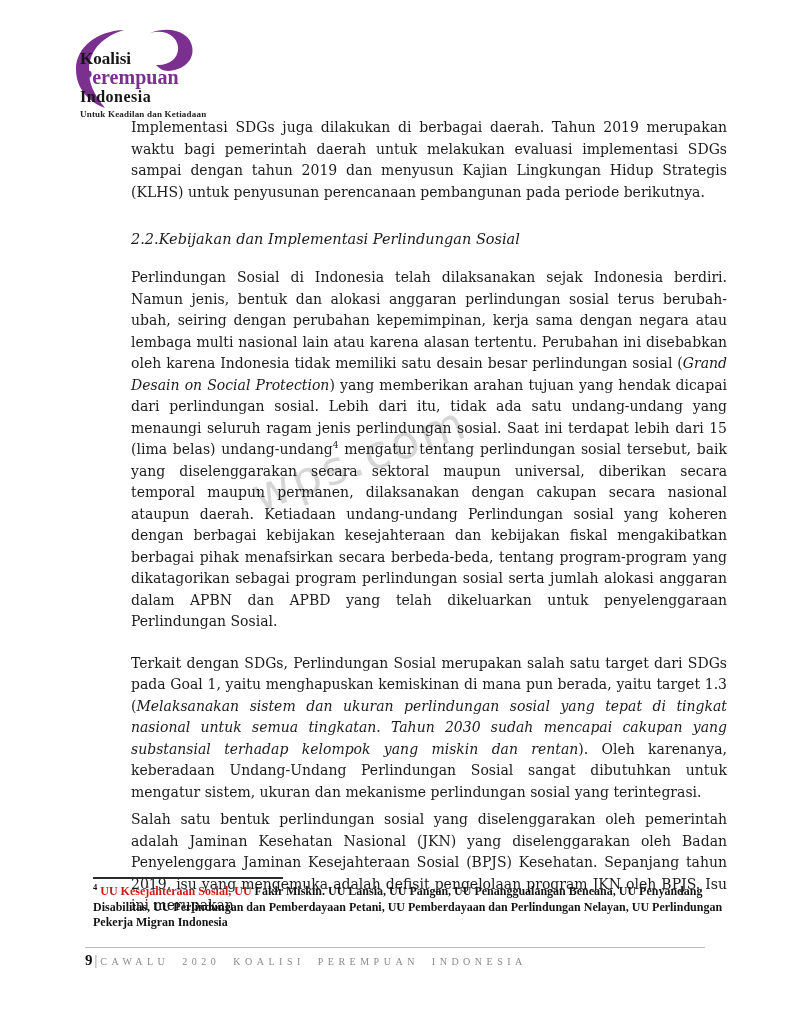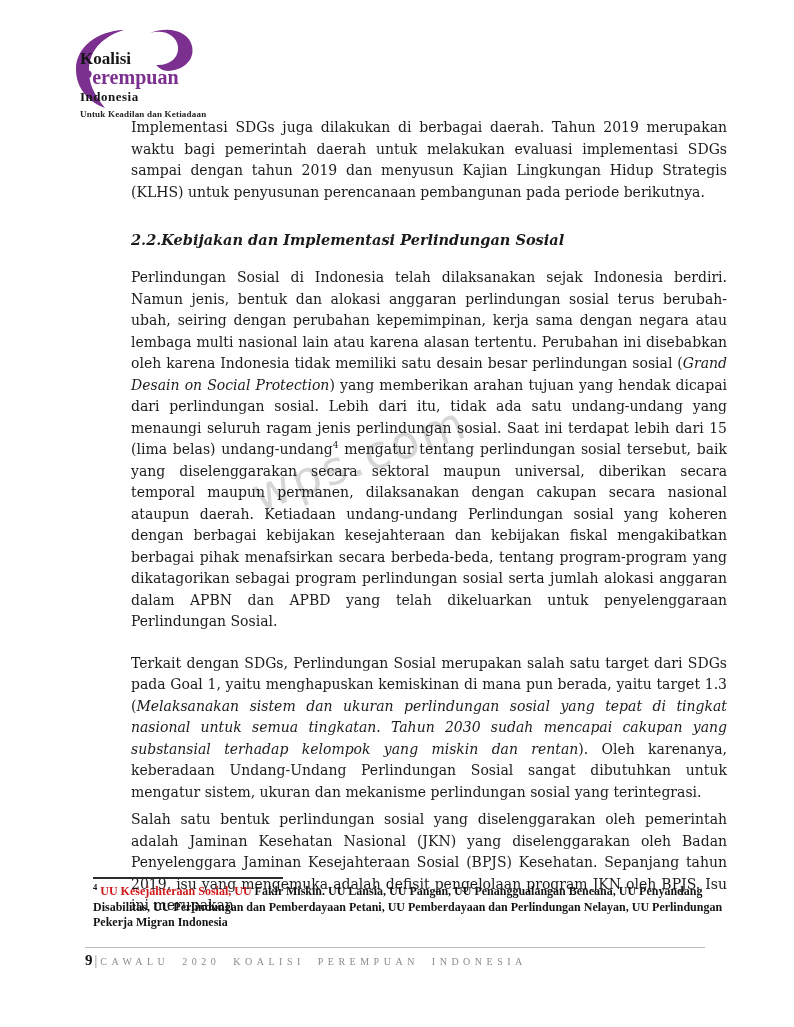--- a/index.html
+++ b/index.html
@@ -13,21 +13,21 @@
     color: #1b1b1b;
     padding-left: 32px;
   }
 
   
   .logo { position: absolute; left: 72px; top: 26px; width: 170px; height: 95px; }
   .logo svg { position: absolute; left: 0; top: 0; }
   .logo-text { position: absolute; left: 8px; top: 24px; font-family: "Liberation Serif", serif; }
   .logo-line1 { font-size: 17px; font-weight: bold; color: #151515; line-height: 17px; }
   .logo-line2 { font-size: 20px; font-weight: bold; color: #7b2f8e; line-height: 19px; margin-top: 1px; }
-  .logo-line3 { font-size: 13px; font-weight: bold; color: #151515; line-height: 19px; margin-top: 0px; letter-spacing: .5px; }
+  .logo-line3 { font-size: 16px; font-weight: bold; color: #151515; line-height: 19px; margin-top: 0px; letter-spacing: .5px; }
   .logo-tagline { font-size: 9px; font-weight: bold; color: #222; margin-top: 3px; letter-spacing: .2px; }
 
   
   .watermark {
     position: absolute;
     left: 254px;
     top: 470px;
     font-family: "DejaVu Sans", sans-serif;
     font-size: 46px;
     color: #aeaeae;
@@ -46,21 +46,21 @@
     top: 117px;
     width: 596px;
     z-index: 2;
     font-size: 14px;
     line-height: 21.5px;
   }
   .para { margin: 0; text-align: justify; }
   .para-heading {
     margin: 26px 0 0 0;
     font-style: italic;
-    font-weight: bold;
+    font-weight: normal;
     font-size: 14.5px;
     line-height: 21px;
   }
   .mt-p2 { margin-top: 17px; }
   .mt-p3 { margin-top: 20px; }
   .mt-p4 { margin-top: 6px; }
   .em { font-style: italic; }
   sup.fnref { font-size: 9px; line-height: 0; vertical-align: super; }
 
   

